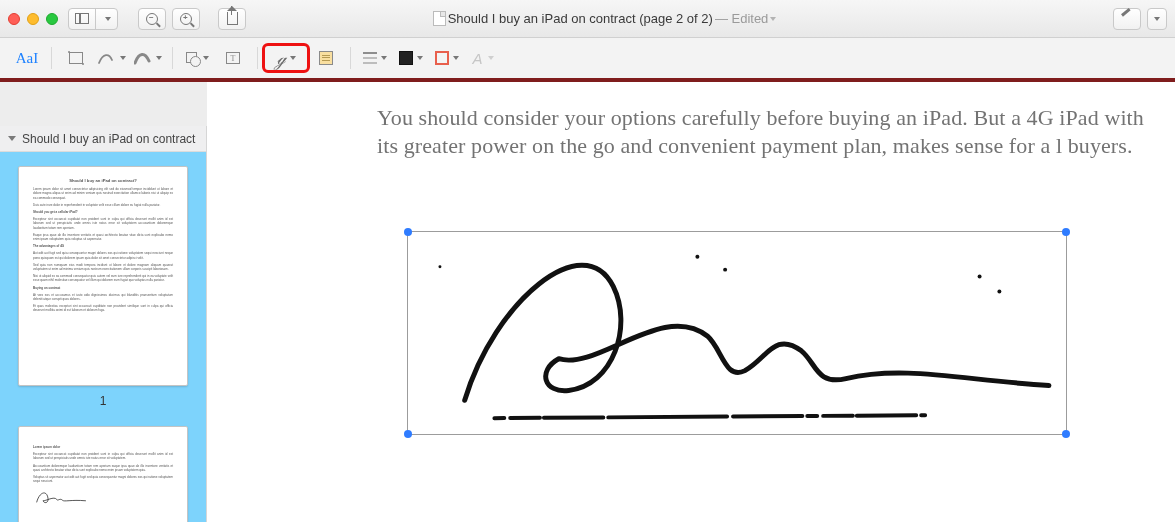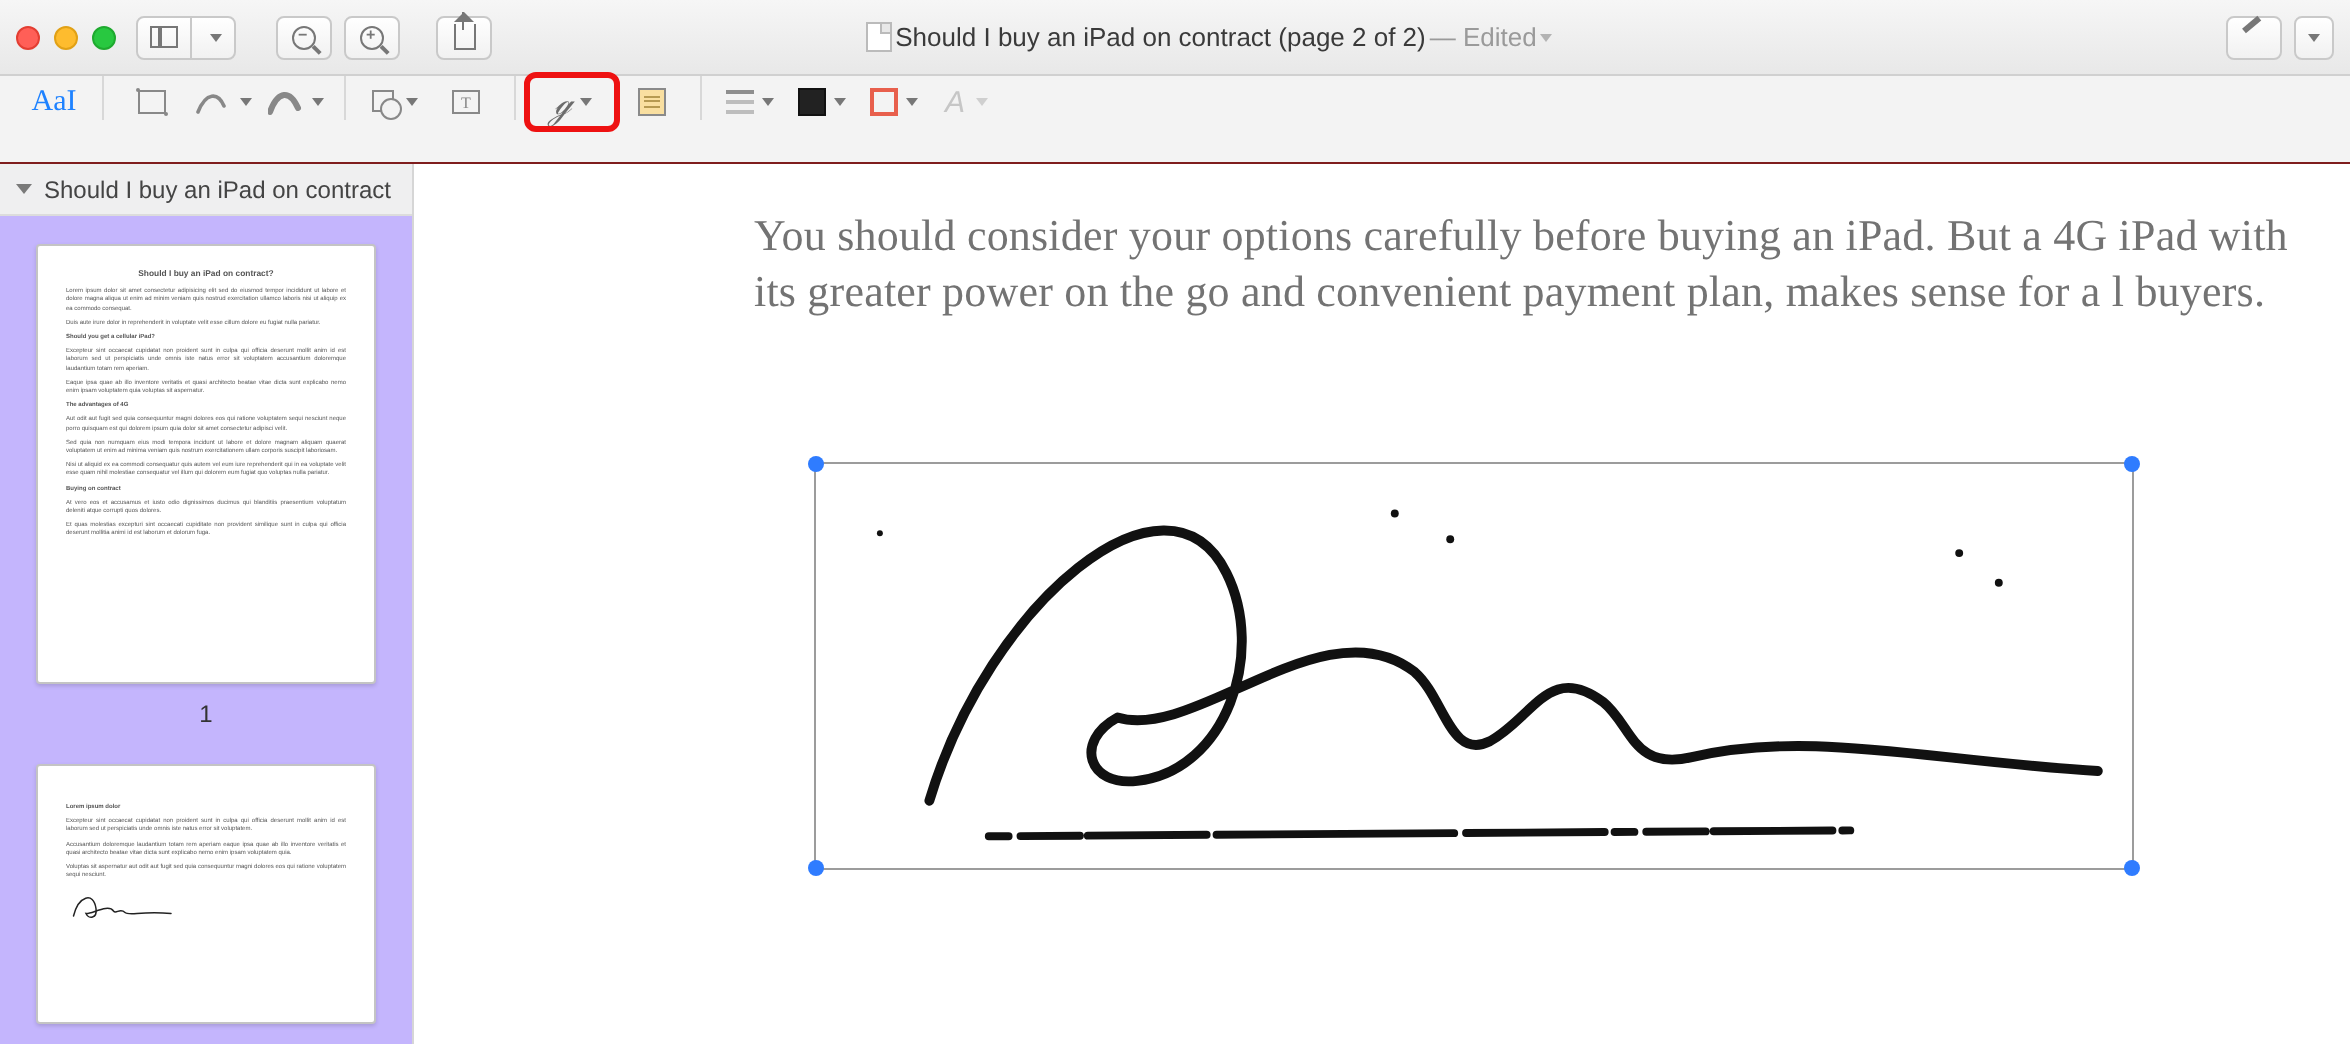--- a/index.html
+++ b/index.html
@@ -38,44 +38,44 @@
     font-size:12px; color:#555;
   }
   .tb-btn.split { padding:0;}
   .tb-btn.split > span { padding:0 6px; height:100%; display:flex; align-items:center;}
   .tb-btn.split > span:first-child { border-right:1px solid #c9c9c9;}
 
   .caret-sm { width:0;height:0;border-left:3px solid transparent;border-right:3px solid transparent;border-top:4px solid #777; display:inline-block;}
 
   
   .markupbar {
-    height:44px; background:#f3f3f3; border-bottom:1px solid #7f1d1d;
-    display:flex; align-items:flex-start; padding:0 9px; gap:0;
+    height:44px; background:#f3f3f3; border-bottom:4px solid #7f1d1d;
+    display:flex; align-items:center; padding:0 9px; gap:0;
   }
   .mk-btn {
     width:36px; height:26px; display:flex; align-items:center; justify-content:center;
     color:#6c6c6c; border-radius:4px; position:relative; gap:4px;
   }
   .mk-btn.active-text { color:#1e82ff; font-family: Georgia, serif;}
   .mk-sep { width:1px; height:22px; background:#d8d8d8; margin:0 6px; }
   .mk-btn.highlight {
     outline:3px solid #e11; outline-offset:-1px;
   }
   .mk-btn.square-fill .sq { width:14px;height:14px;background:#222;border:1px solid #111;}
   .mk-btn.square-outline .sq { width:14px;height:14px;border:2px solid #e85f4c;}
   .aa-small { font-family: "Helvetica Neue", Arial; font-size:15px; letter-spacing:1px; font-style: italic; color:#c6c6c6; font-weight:300;}
   .mk-lines { display:flex; flex-direction:column; gap:3px;}
   .mk-lines i { width:14px; border-top:2px solid #bdbdbd;}
   .mk-lines i:first-child { border-top-color:#8e8e8e;}
   .note-ic { width:14px; height:14px; border:1px solid #8a8a8a; background:#f9dfa0; display:flex; flex-direction:column; justify-content:space-around; padding:2px;}
   .note-ic i{ border-top:1px solid #b69a52;}
 
   .sidebar {
-    width:207px; background:#c4b5fd; border-right:1px solid #d6d6d6;
-    display:flex; flex-direction:column; overflow:hidden;
+    width:207px; background:#7dd3fc; border-right:1px solid #d6d6d6;
+    display:flex; flex-direction:column; overflow:hidden;margin-top:44px;
   }
   .sidebar-hdr {
     height:26px; border-bottom:1px solid #dcdcdc; display:flex; align-items:center;
     padding:0 8px; font-size:12px; color:#444; gap:6px; background:#efeff0;
   }
   .tri { width:0;height:0;border-left:4px solid transparent;border-right:4px solid transparent;border-top:5px solid #7a7a7a;}
 
   .thumbs { flex:1; overflow:auto; padding:14px 14px; display:flex; flex-direction:column; align-items:center; gap:18px;}
   .thumb-card {
     width:170px; background:#fff; border:1px solid #c4c4c4; box-shadow:0 1px 2px rgba(0,0,0,.15);

